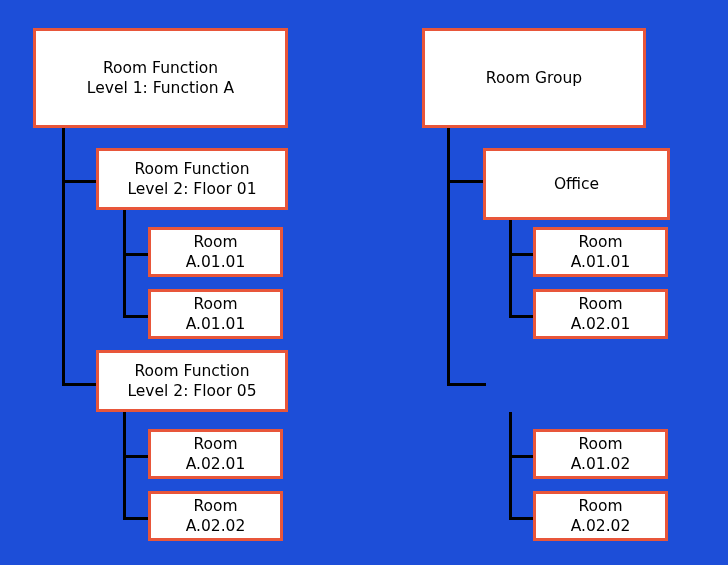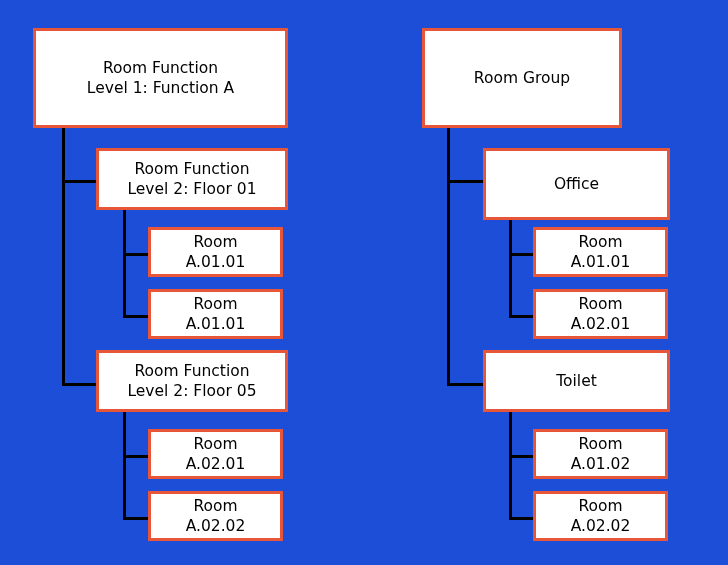--- a/index.html
+++ b/index.html
@@ -84,21 +84,21 @@
 
   <div class="node" style="left:148px; top:429px; width:135px; height:50px;">
     <span class="ln">Room</span>
     <span class="ln">A.02.01</span>
   </div>
   <div class="node" style="left:148px; top:491px; width:135px; height:50px;">
     <span class="ln">Room</span>
     <span class="ln">A.02.02</span>
   </div>
 
-  <div class="node" style="left:422px; top:28px; width:200px; height:100px;">
+  <div class="node" style="left:422px; top:28px; width:224px; height:100px;">
     <span class="ln">Room Group</span>
   </div>
 
   <div class="connector trunk" style="left:447px; top:128px; height:258px;"></div>
   <div class="connector stub" style="left:447px; top:180px; width:39px;"></div>
   <div class="connector stub" style="left:447px; top:383px; width:39px;"></div>
 
   <div class="node" style="left:483px; top:148px; width:187px; height:72px;">
     <span class="ln">Office</span>
   </div>
@@ -109,23 +109,20 @@
 
   <div class="node" style="left:533px; top:227px; width:135px; height:50px;">
     <span class="ln">Room</span>
     <span class="ln">A.01.01</span>
   </div>
   <div class="node" style="left:533px; top:289px; width:135px; height:50px;">
     <span class="ln">Room</span>
     <span class="ln">A.02.01</span>
   </div>
 
-  <div class="node" style="left:483px; top:350px; width:187px; height:62px;">
-    <span class="ln">Toilet</span>
-  </div>
 
   <div class="connector trunk" style="left:509px; top:412px; height:108px;"></div>
   <div class="connector stub" style="left:509px; top:455px; width:27px;"></div>
   <div class="connector stub" style="left:509px; top:517px; width:27px;"></div>
 
   <div class="node" style="left:533px; top:429px; width:135px; height:50px;">
     <span class="ln">Room</span>
     <span class="ln">A.01.02</span>
   </div>
   <div class="node" style="left:533px; top:491px; width:135px; height:50px;">

